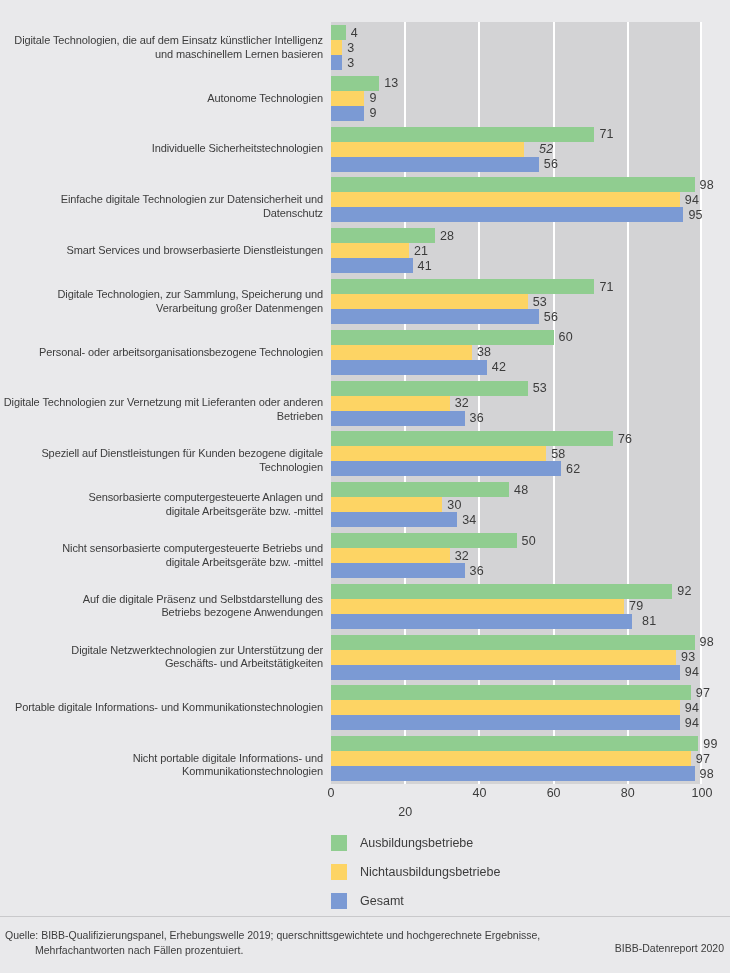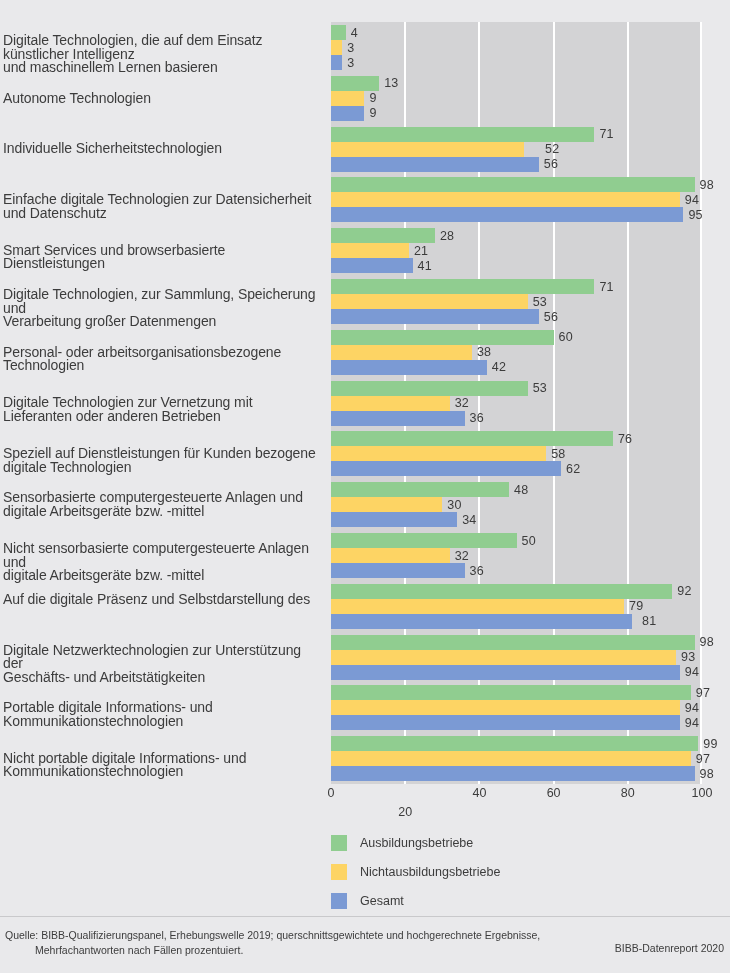--- a/index.html
+++ b/index.html
@@ -82,21 +82,22 @@
     position: absolute;
     left: 0;
     top: 22px;
     width: 323px;
     height: 762px;
   }
   .cat-label {
     position: absolute;
     right: 0;
     width: 320px;
-    font-size: 14px;
+    text-align: right;
+    font-size: 11px;
     line-height: 13.5px;
     color: #3c3c3c;
     letter-spacing: -0.1px;
   }
 
   
   #x-axis {
     position: absolute;
     left: 331px;
     top: 786px;
@@ -205,21 +206,21 @@
           <span class="bar-value" style="left: 33.39px;">9</span>
         </div>
       </div>
       <div class="cat-group" style="top: 104.6px;">
         <div class="bar-row">
           <div class="bar" style="width: 263.41px; background: rgb(144, 205, 144);"></div>
           <span class="bar-value" style="left: 263.41px;">71</span>
         </div>
         <div class="bar-row">
           <div class="bar" style="width: 192.92px; background: rgb(253, 212, 100);"></div>
-          <span class="bar-value" style="left: 209px;">52</span>
+          <span class="bar-value" style="left: 203px; font-style: italic;">52</span>
         </div>
         <div class="bar-row">
           <div class="bar" style="width: 207.76px; background: rgb(123, 154, 212);"></div>
           <span class="bar-value" style="left: 207.76px;">56</span>
         </div>
       </div>
       <div class="cat-group" style="top: 155.4px;">
         <div class="bar-row">
           <div class="bar" style="width: 363.58px; background: rgb(144, 205, 144);"></div>
           <span class="bar-value" style="left: 363.58px;">98</span>
@@ -416,25 +417,26 @@
         <div>Digitale Technologien zur Vernetzung mit Lieferanten oder anderen Betrieben</div>
       </div>
       <div class="cat-label" style="top: 425.15px;">
         <div>Speziell auf Dienstleistungen für Kunden bezogene digitale Technologien</div>
       </div>
       <div class="cat-label" style="top: 469.2px;">
         <div>Sensorbasierte computergesteuerte Anlagen und</div>
         <div>digitale Arbeitsgeräte bzw. -mittel</div>
       </div>
       <div class="cat-label" style="top: 520px;">
-        <div>Nicht sensorbasierte computergesteuerte Anlagen und</div>
+        <div>Nicht sensorbasierte computergesteuerte Betriebs und</div>
         <div>digitale Arbeitsgeräte bzw. -mittel</div>
       </div>
       <div class="cat-label" style="top: 570.8px;">
         <div>Auf die digitale Präsenz und Selbstdarstellung des</div>
+        <div>Betriebs bezogene Anwendungen</div>
       </div>
       <div class="cat-label" style="top: 621.6px;">
         <div>Digitale Netzwerktechnologien zur Unterstützung der</div>
         <div>Geschäfts- und Arbeitstätigkeiten</div>
       </div>
       <div class="cat-label" style="top: 679.15px;">
         <div>Portable digitale Informations- und Kommunikationstechnologien</div>
       </div>
       <div class="cat-label" style="top: 729.95px;">
         <div>Nicht portable digitale Informations- und Kommunikationstechnologien</div>

